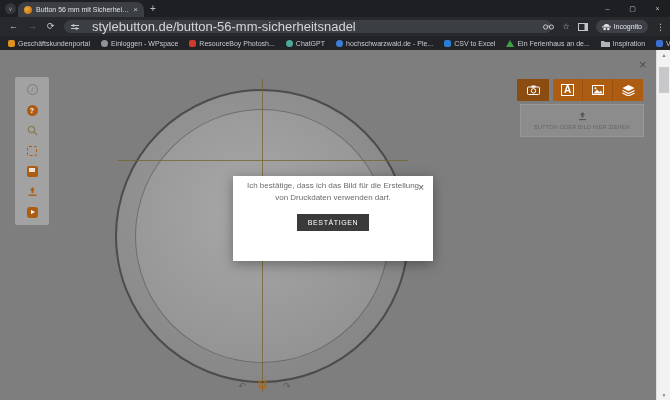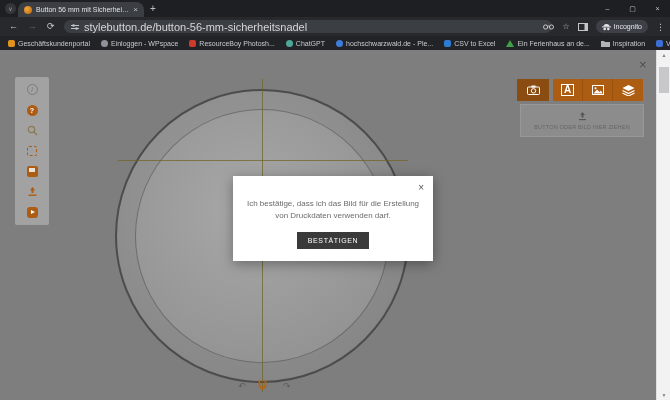--- a/index.html
+++ b/index.html
@@ -21,21 +21,21 @@
   .tab-close { color:#bdc1c6; font-size:8px; flex:none; }
   .newtab { position:absolute; left:150px; top:3px; color:#bdc1c6; font-size:10px; }
   .winctl { position:absolute; right:0; top:0; height:17px; display:flex; color:#bdc1c6; }
   .winbtn { width:25px; display:flex; align-items:center; justify-content:center; font-size:7px; }
 
   .navbar { position:absolute; top:17px; left:0; right:0; height:19px; background:#28292d; }
   .nav-icon { position:absolute; top:5px; color:#c2c5c9; font-size:9px; line-height:9px; }
   .nav-icon.disabled { color:#62656a; }
   .omnibox { position:absolute; left:64px; top:20px; width:488px; height:13px; background:#3b3e43;
     border-radius:7px; display:flex; align-items:center; padding:0 7px; gap:5px; }
-  .omnibox-url { color:#d4d6d9; font-size:11px; white-space:nowrap; overflow:hidden; }
+  .omnibox-url { color:#d4d6d9; font-size:13px; white-space:nowrap; overflow:hidden;margin-left:8px; }
   .nav-right { position:absolute; right:5px; top:17px; height:19px; display:flex; align-items:center; gap:8px; }
   .incog-pill { background:#3d4147; border-radius:7px; height:13px; display:flex; align-items:center;
     gap:3px; padding:0 6px; color:#e3e5e8; font-size:7px; }
   .star { color:#c2c5c9; font-size:8px; }
   .dots { color:#c2c5c9; font-size:9px; }
 
   .bookmarks { position:absolute; top:36px; left:0; right:0; height:14px; background:#222327;
     display:flex; align-items:center; font-size:7px; color:#c8cacd; padding:0 8px; gap:11px; white-space:nowrap; overflow:hidden; }
   .bm { display:flex; align-items:center; gap:3px; flex:none; }
   .bm-sq { width:7px; height:7px; border-radius:2px; flex:none; }
@@ -74,21 +74,21 @@
   .tab-group .tool-tab:last-child { border-right:none; }
   .tool-a { color:#fff; font-size:10px; font-weight:bold; border:1px solid #fff; padding:0 2px; line-height:10px; }
 
   .dropzone { position:absolute; left:520px; top:54px; width:124px; height:33px; background:#8c8c8c;
     border:1px solid #989898; display:flex; flex-direction:column; align-items:center; justify-content:center; gap:3px; }
   .dropzone-label { font-size:5.5px; color:#666; letter-spacing:0.2px; }
 
   .modal { position:absolute; left:233px; top:126px; width:200px; height:85px; background:#fff;
     box-shadow:0 3px 12px rgba(0,0,0,0.35); }
   .modal-close { position:absolute; right:9px; top:6px; color:#555; font-size:10px; }
-  .modal-msg { margin:22px 13px 0; font-size:8px; color:#6b6b6b; text-align:center; line-height:1.55; }
+  .modal-msg { margin:4px 13px 0; font-size:8px; color:#6b6b6b; text-align:center; line-height:1.55; }
   .modal-btn { display:block; margin:9px auto 0; background:#3a3a3a; color:#fff; border:none;
     font-size:7px; letter-spacing:0.6px; padding:5px 11px; font-family:inherit; }
 
   .rot { position:absolute; top:331px; color:#5c5c5c; font-size:9px; }
   .pinpos { position:absolute; left:257px; top:329px; }
 
   .vscroll { position:absolute; top:50px; right:0; width:14px; height:350px; background:#f2f2f3; border-left:1px solid #e0e0e0; }
   .vthumb { position:absolute; left:2px; top:17px; width:10px; height:26px; background:#c8c8ca; }
   .varrow { position:absolute; left:0; width:14px; text-align:center; color:#808085; font-size:5px; }
 </style>

